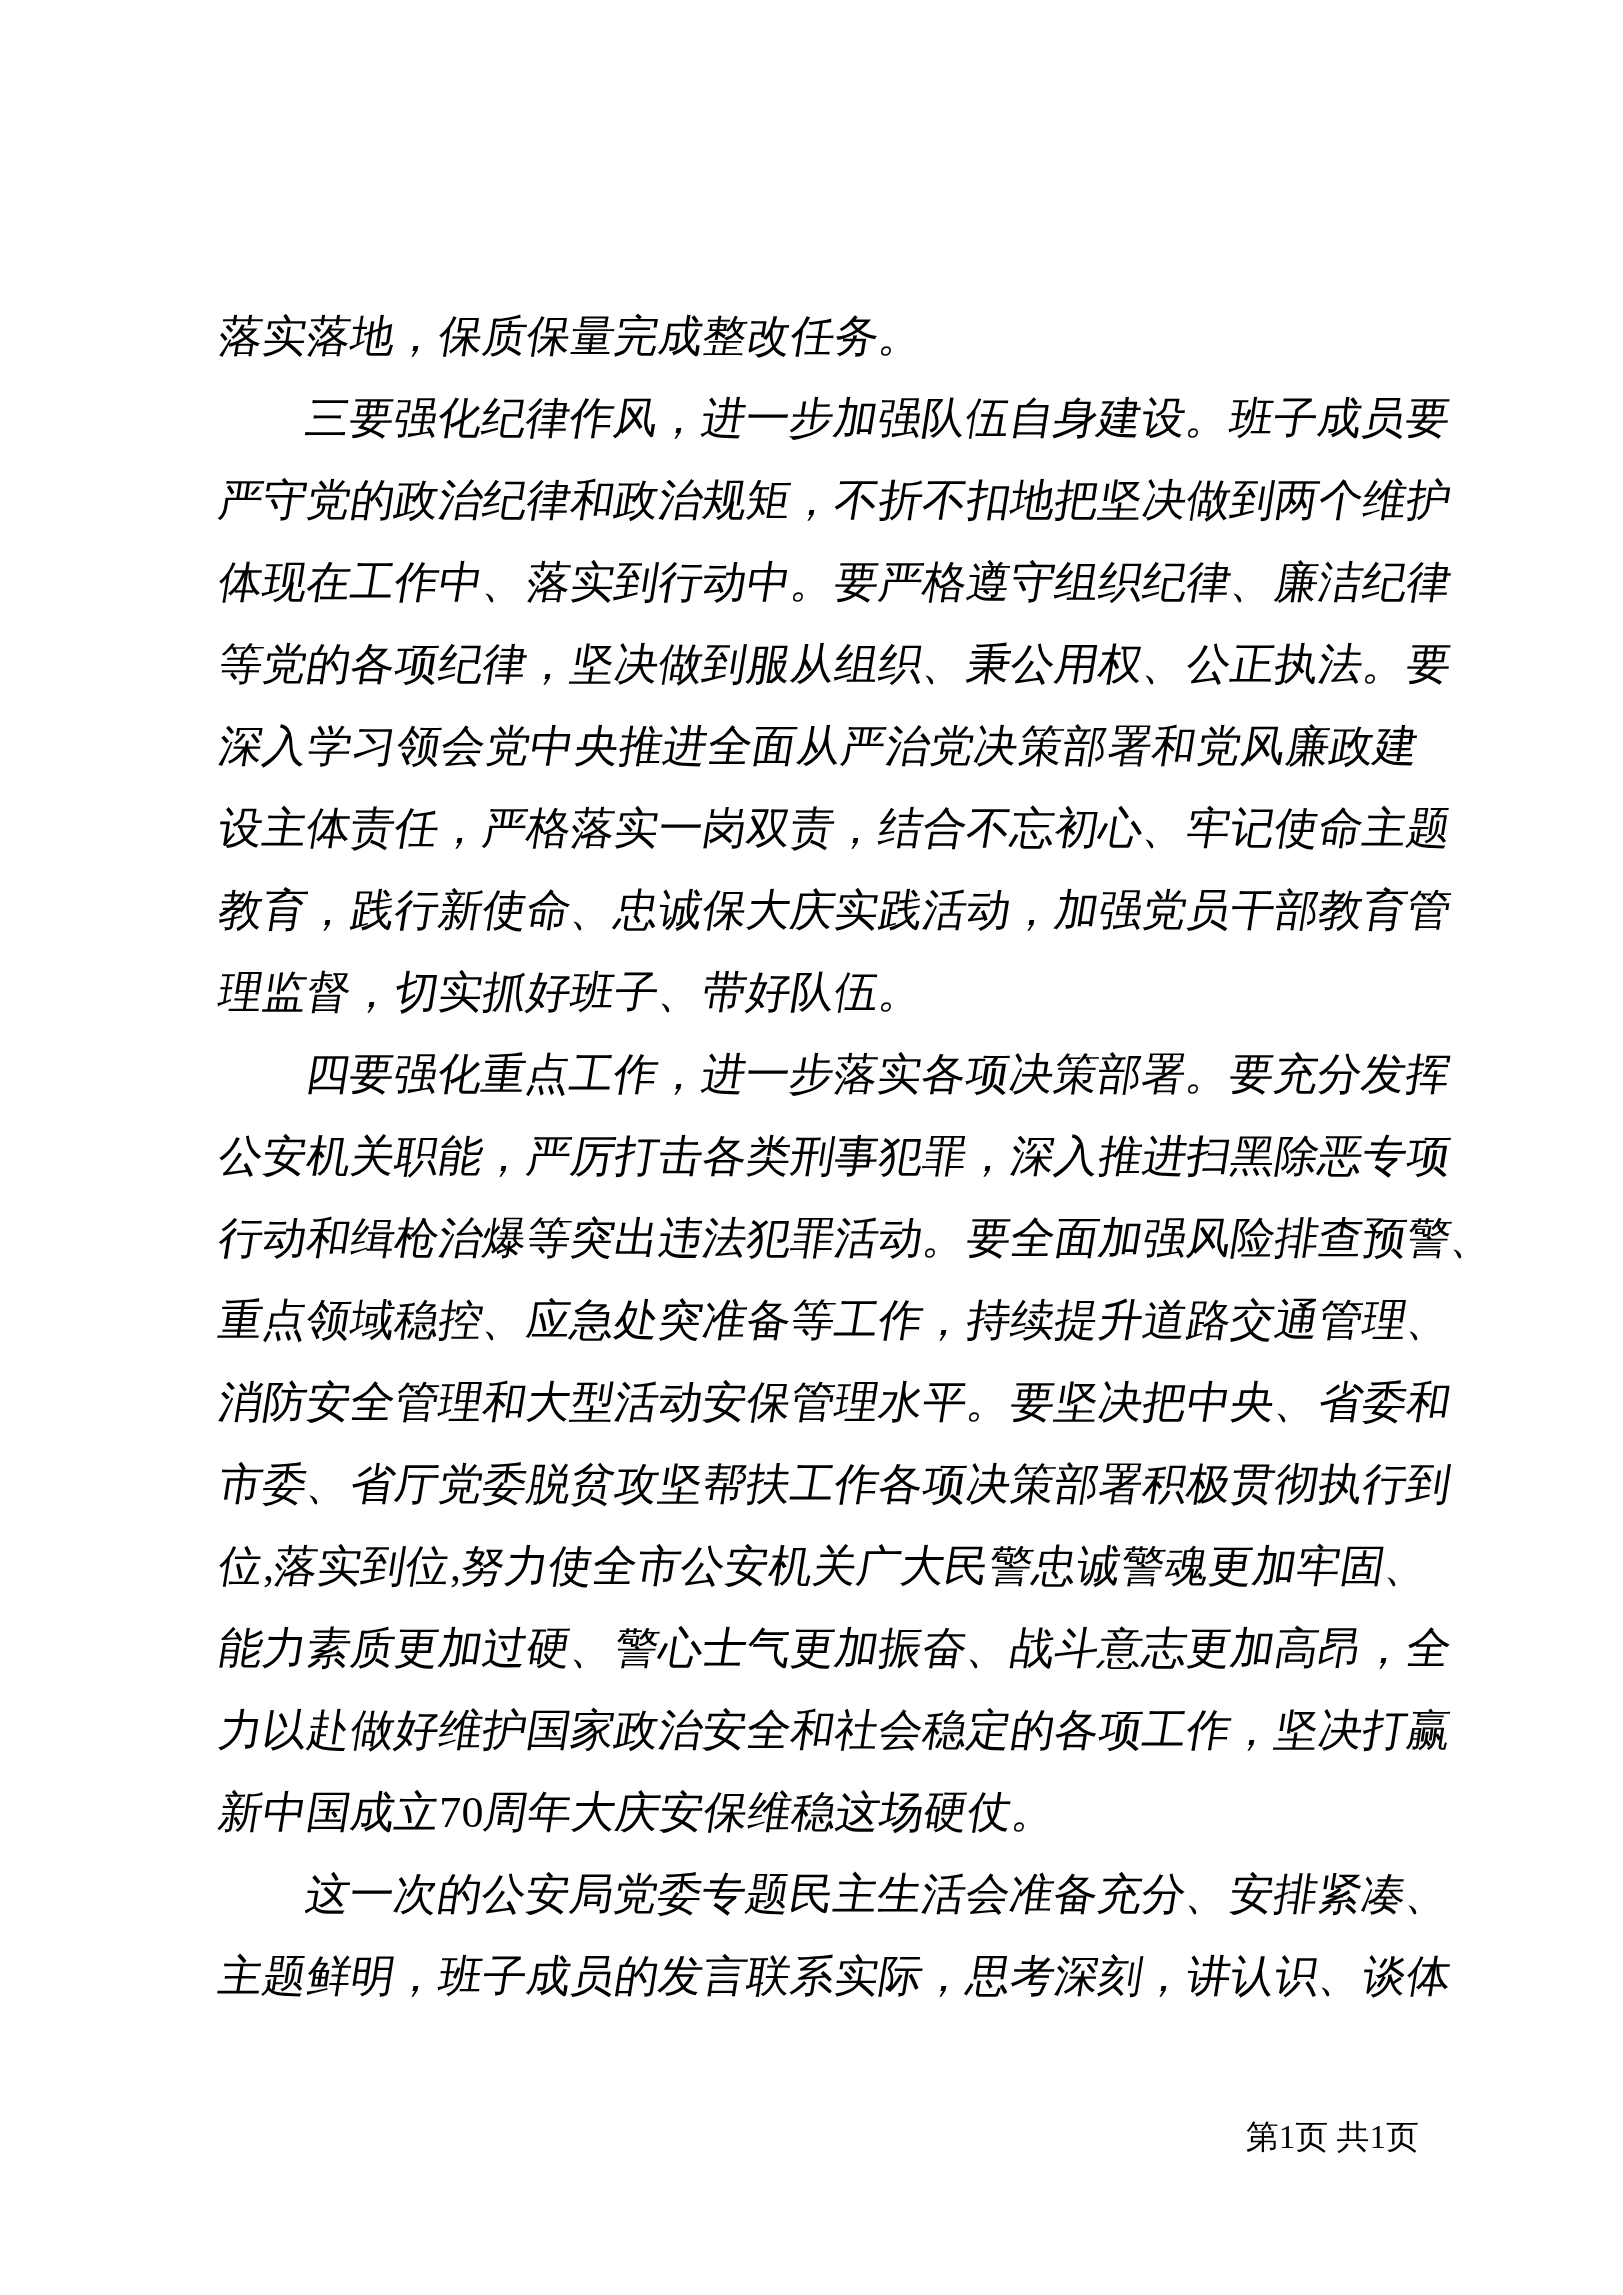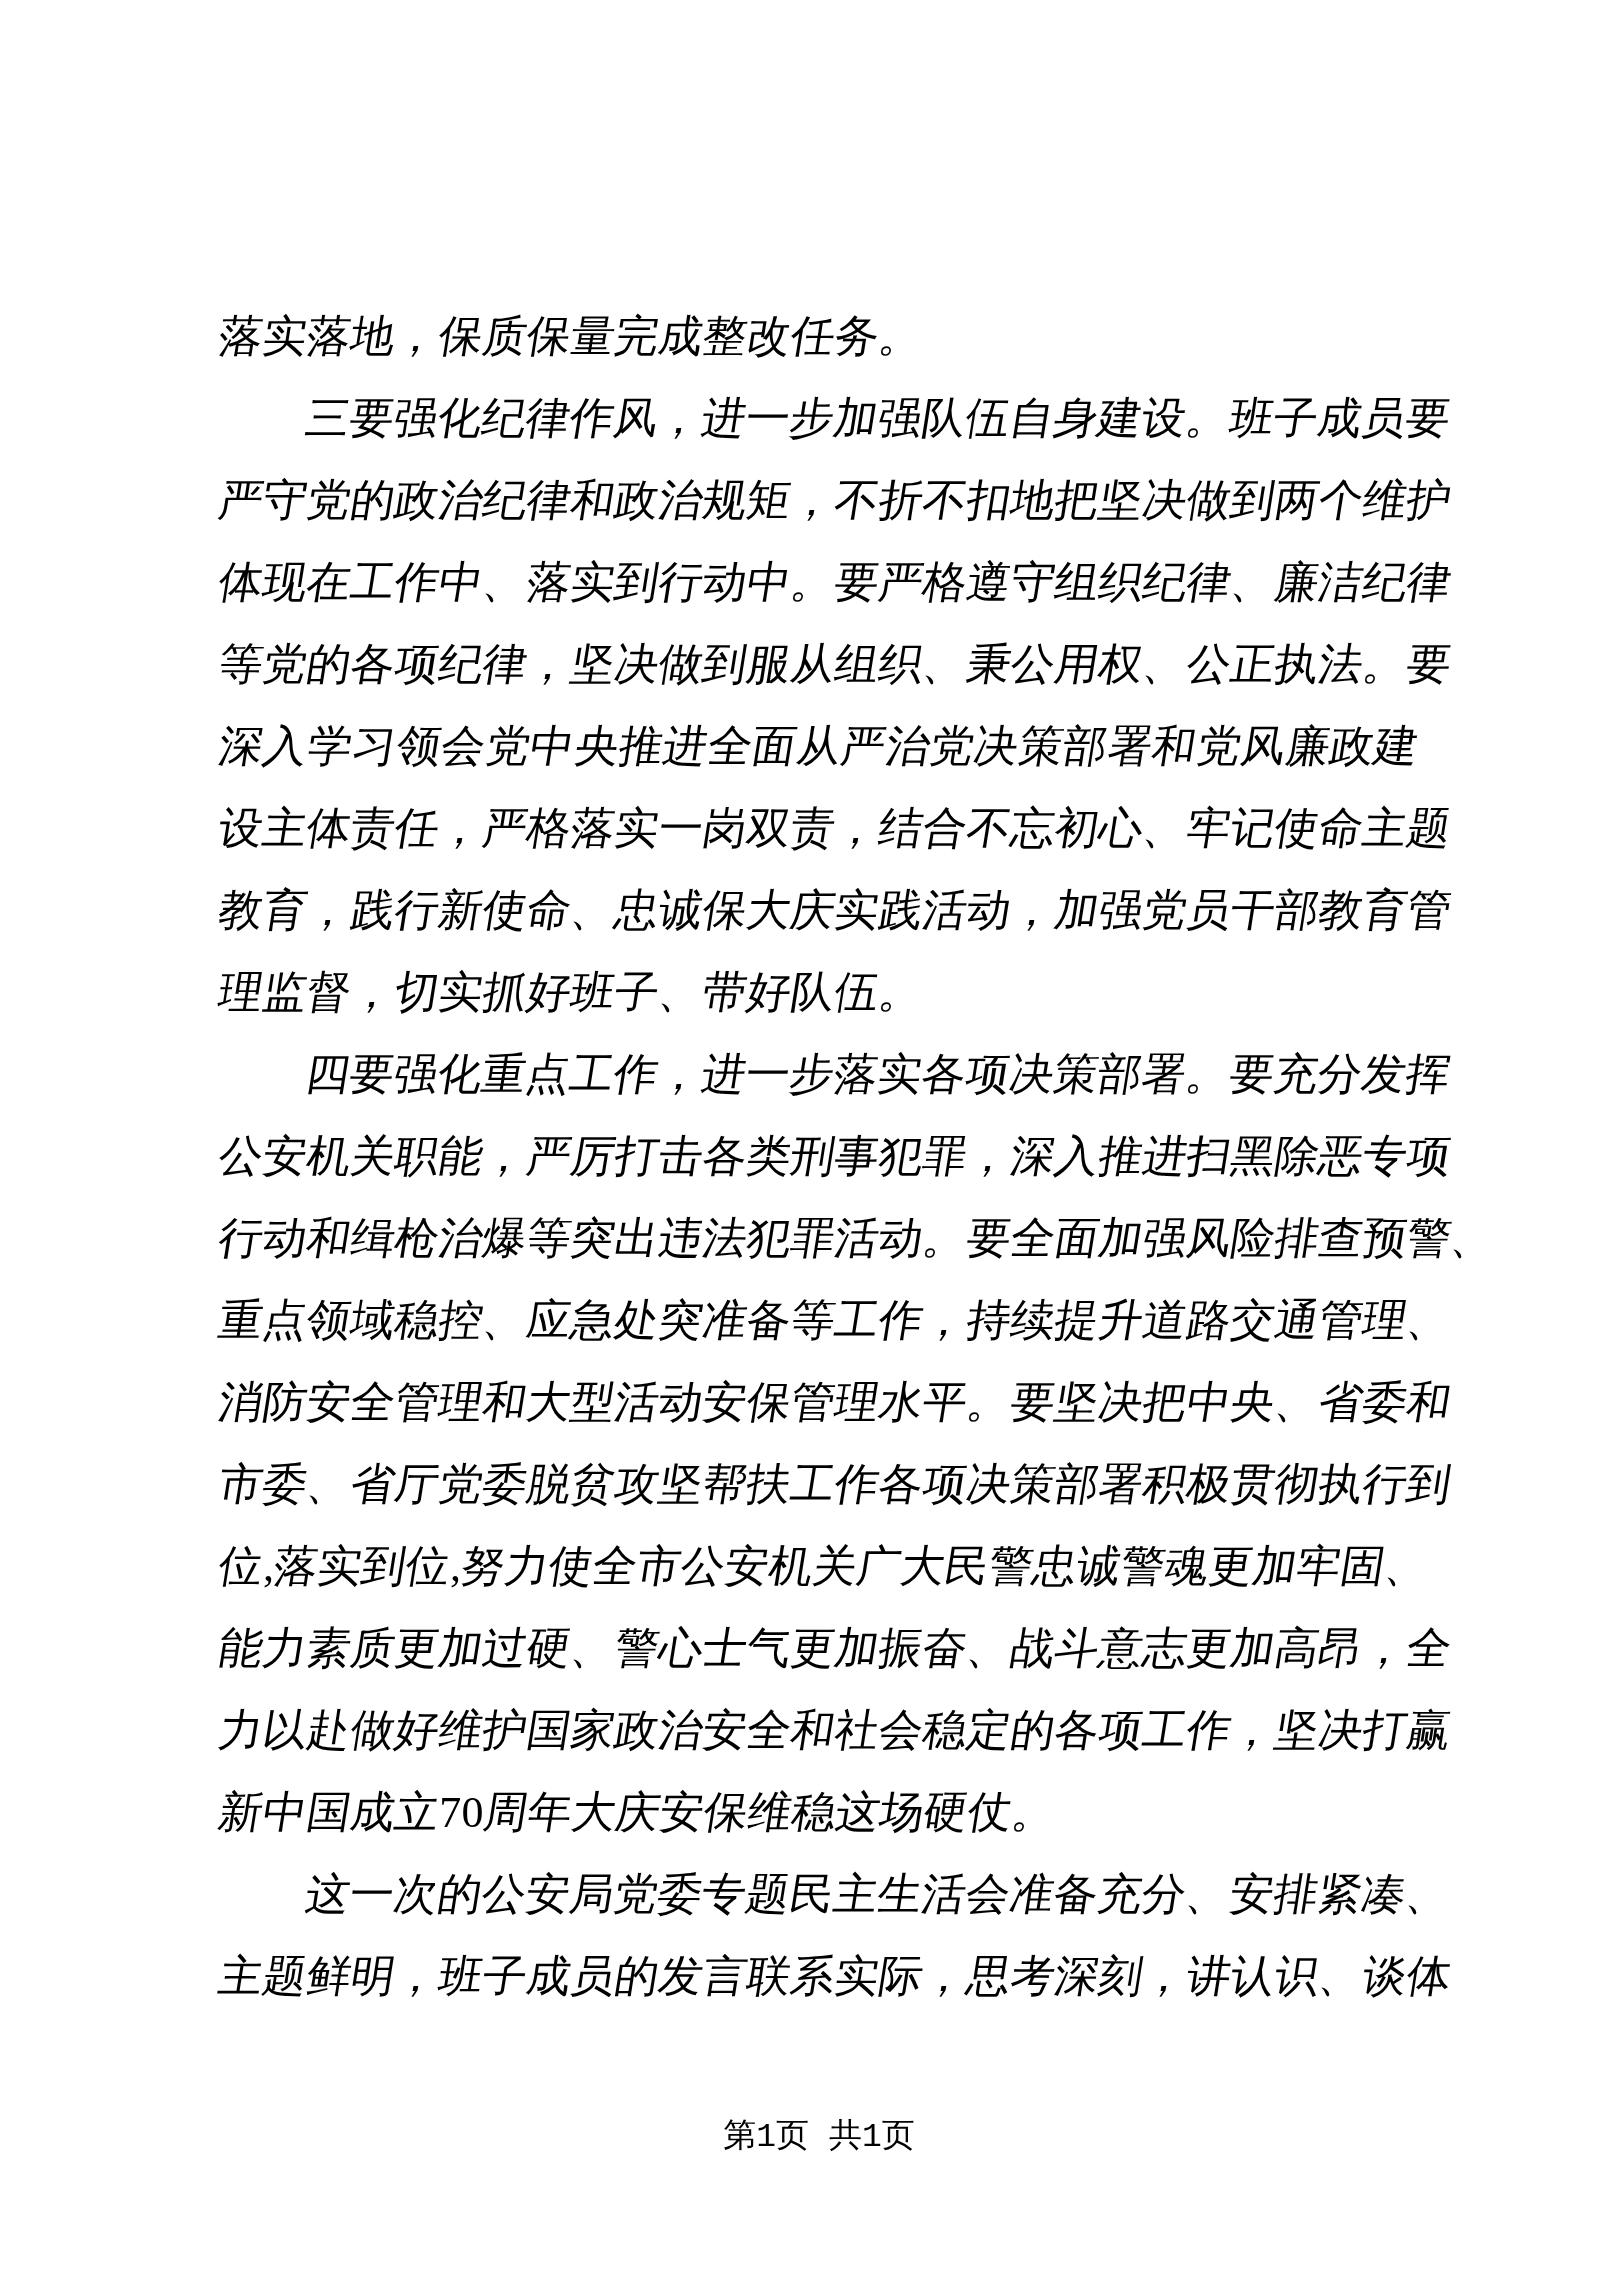--- a/index.html
+++ b/index.html
@@ -45,25 +45,24 @@
   }
   .line .ch { width: 44px; }
   .line .ch.ascii { width: 22.4px; transform: none; }
   .line.justify .ch { width: auto; flex: 1 1 0; }
   .line.justify .ch.ascii { flex: 0.55 1 0; }
   .footer {
     position: absolute;
     left: 219px;
     top: 2119px;
     width: 1200px;
-    text-align: center;
+    text-align: right;
     font-size: 33px;
     line-height: 37px;
     color: #000000;
-    font-family: Liberation Mono, monospace;
   }
 </style>
 </head>
 <body>
 
 <div class="page">
   <div class="body-text">
       <div class="line">
         <span class="ch">落</span>
         <span class="ch">实</span>

